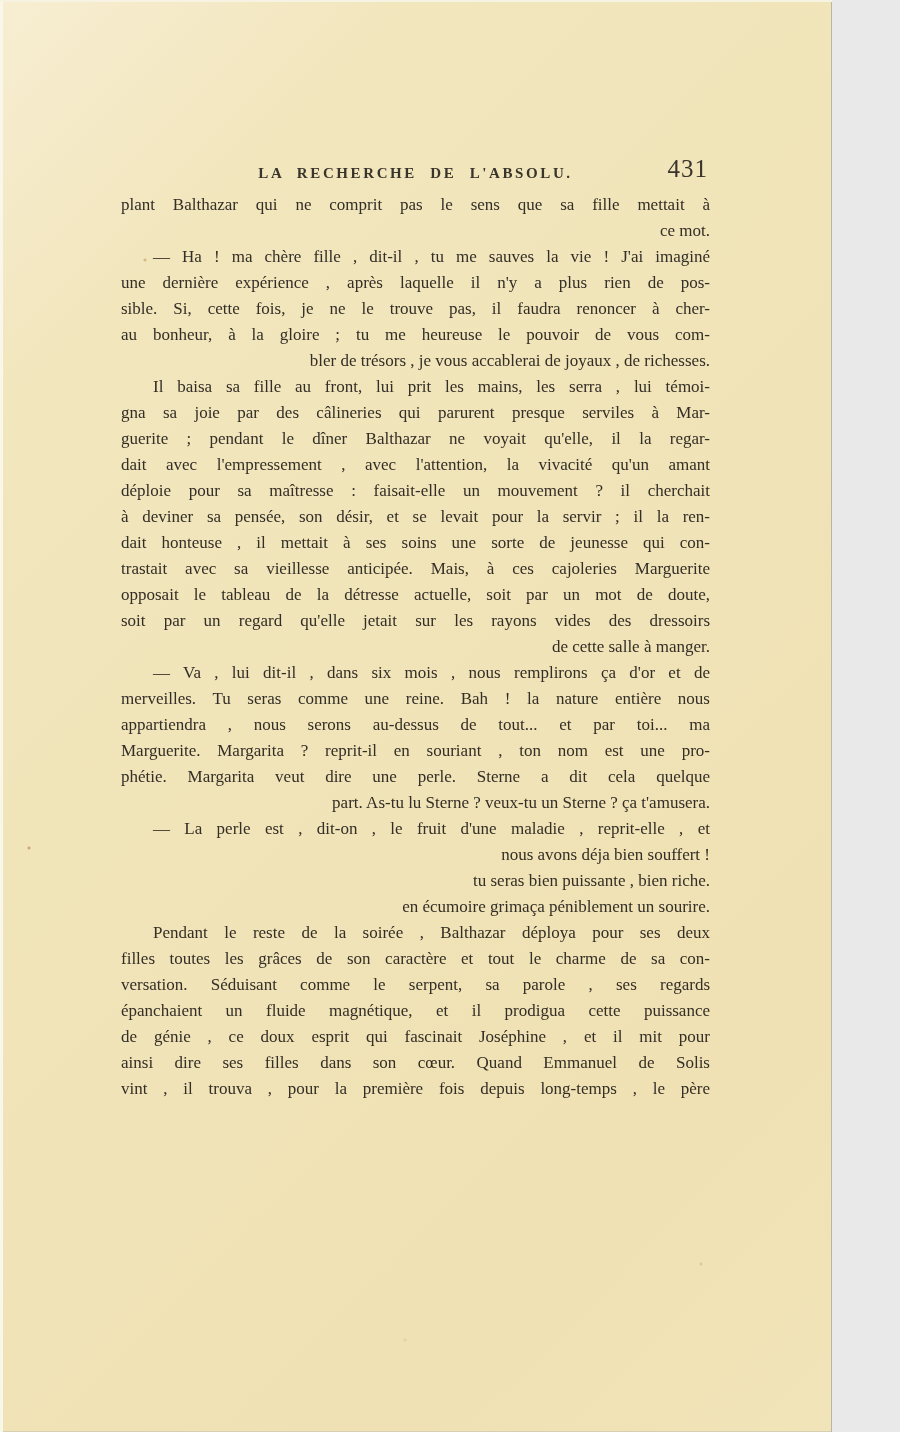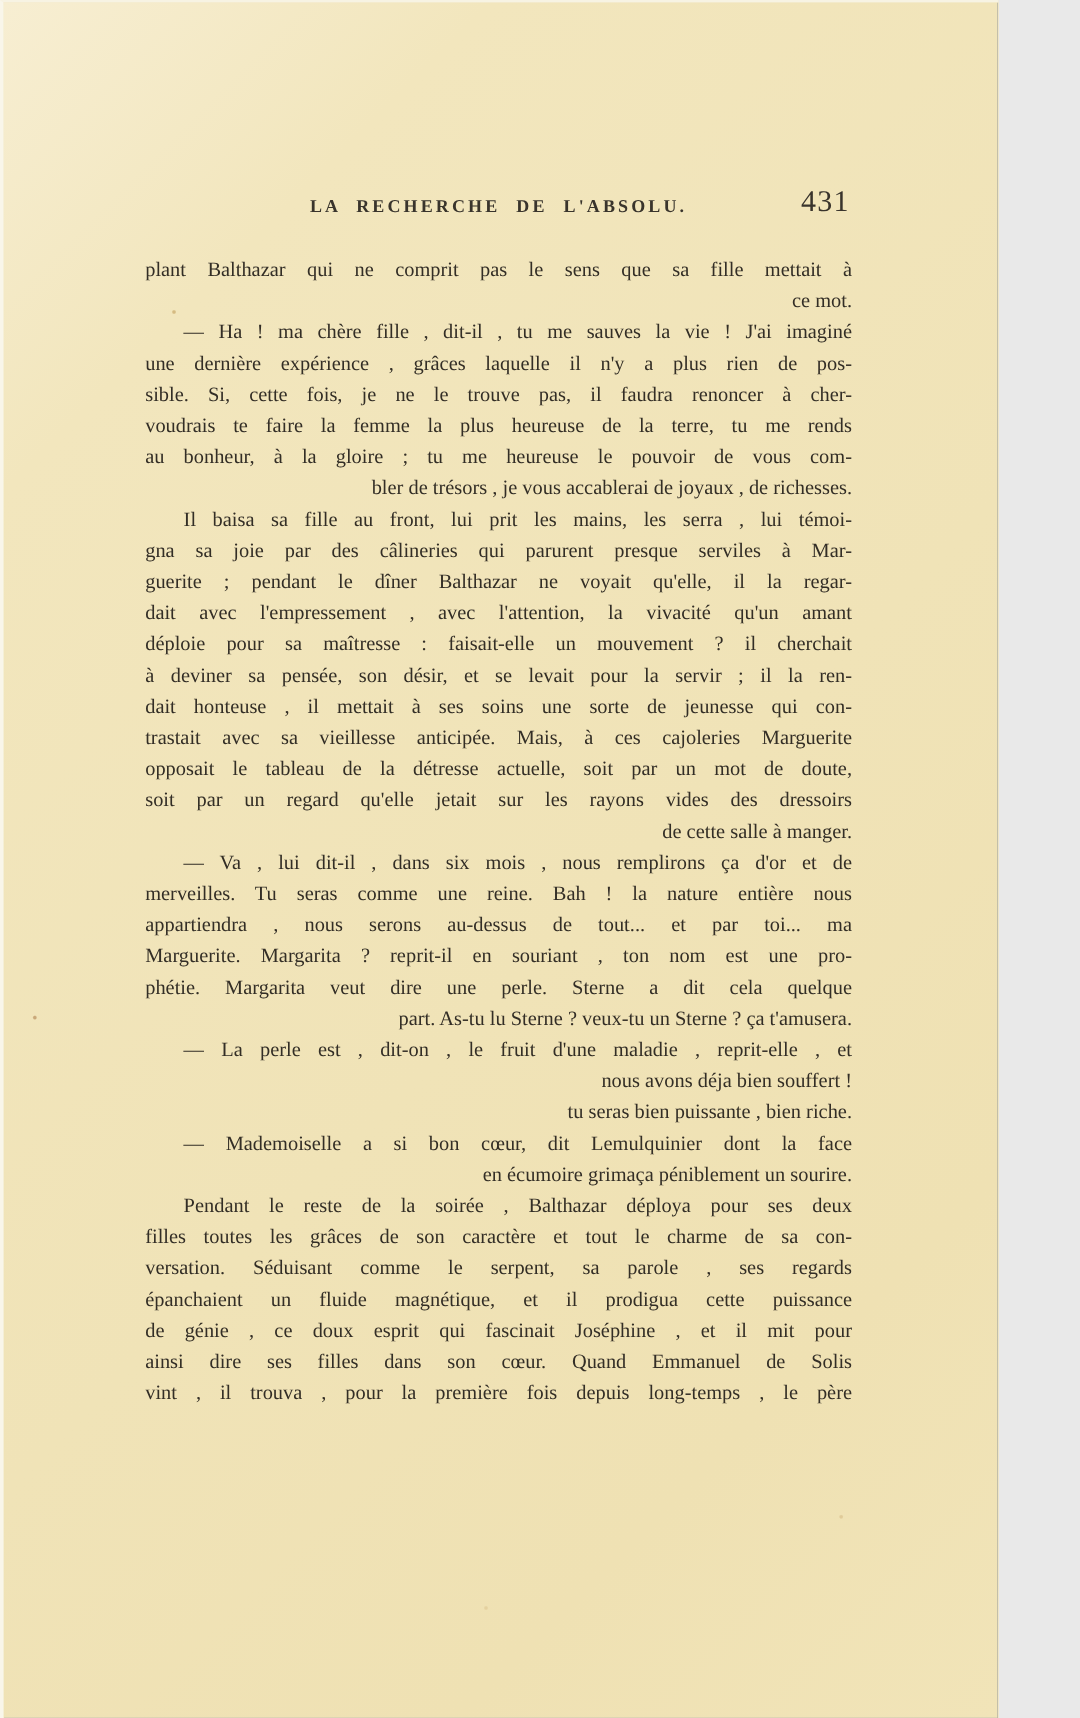--- a/index.html
+++ b/index.html
@@ -54,21 +54,21 @@
     font-weight: bold;
     color: #39342c;
   }
   .page-number {
     position: absolute;
     right: 2px; top: -4px;
     font-size: 25px;
     letter-spacing: 1px;
     color: #39342c;
   }
-  .page-text { margin-top: 24px; }
+  .page-text { margin-top: 4px; }
   .para { margin: 0; }
   .line {
     height: 26px;
     line-height: 26px;
     font-size: 17px;
     text-align: right;
     white-space: normal;
     overflow: hidden;
     color: #332e26;
   }
@@ -88,23 +88,22 @@
       <span class="running-title">LA RECHERCHE DE L'ABSOLU.</span>
       <span class="page-number">431</span>
     </div>
     <div class="page-text">
         <div class="para">
           <div class="line just">plant Balthazar qui ne comprit pas le sens que sa fille mettait à</div>
           <div class="line">ce mot.</div>
         </div>
         <div class="para">
           <div class="line just indent">— Ha ! ma chère fille , dit-il , tu me sauves la vie ! J'ai imaginé</div>
-          <div class="line just">une dernière expérience , grâces laquelle il n'y a plus rien de pos-</div>
+          <div class="line just">une dernière expérience , après laquelle il n'y a plus rien de pos-</div>
           <div class="line just">sible. Si, cette fois, je ne le trouve pas, il faudra renoncer à cher-</div>
-          <div class="line just">voudrais te faire la femme la plus heureuse de la terre, tu me rends</div>
           <div class="line just">au bonheur, à la gloire ; tu me heureuse le pouvoir de vous com-</div>
           <div class="line">bler de trésors , je vous accablerai de joyaux , de richesses.</div>
         </div>
         <div class="para">
           <div class="line just indent">Il baisa sa fille au front, lui prit les mains, les serra , lui témoi-</div>
           <div class="line just">gna sa joie par des câlineries qui parurent presque serviles à Mar-</div>
           <div class="line just">guerite ; pendant le dîner Balthazar ne voyait qu'elle, il la regar-</div>
           <div class="line just">dait avec l'empressement , avec l'attention, la vivacité qu'un amant</div>
           <div class="line just">déploie pour sa maîtresse : faisait-elle un mouvement ? il cherchait</div>
           <div class="line just">à deviner sa pensée, son désir, et se levait pour la servir ; il la ren-</div>
@@ -123,21 +122,20 @@
           <div class="line">part. As-tu lu Sterne ? veux-tu un Sterne ? ça t'amusera.</div>
         </div>
         <div class="para">
           <div class="line just indent">— La perle est , dit-on , le fruit d'une maladie , reprit-elle , et</div>
           <div class="line">nous avons déja bien souffert !</div>
         </div>
         <div class="para">
           <div class="line">tu seras bien puissante , bien riche.</div>
         </div>
         <div class="para">
-          <div class="line just indent">— Mademoiselle a si bon cœur, dit Lemulquinier dont la face</div>
           <div class="line">en écumoire grimaça péniblement un sourire.</div>
         </div>
         <div class="para">
           <div class="line just indent">Pendant le reste de la soirée , Balthazar déploya pour ses deux</div>
           <div class="line just">filles toutes les grâces de son caractère et tout le charme de sa con-</div>
           <div class="line just">versation. Séduisant comme le serpent, sa parole , ses regards</div>
           <div class="line just">épanchaient un fluide magnétique, et il prodigua cette puissance</div>
           <div class="line just">de génie , ce doux esprit qui fascinait Joséphine , et il mit pour</div>
           <div class="line just">ainsi dire ses filles dans son cœur. Quand Emmanuel de Solis</div>
           <div class="line just">vint , il trouva , pour la première fois depuis long-temps , le père</div>

